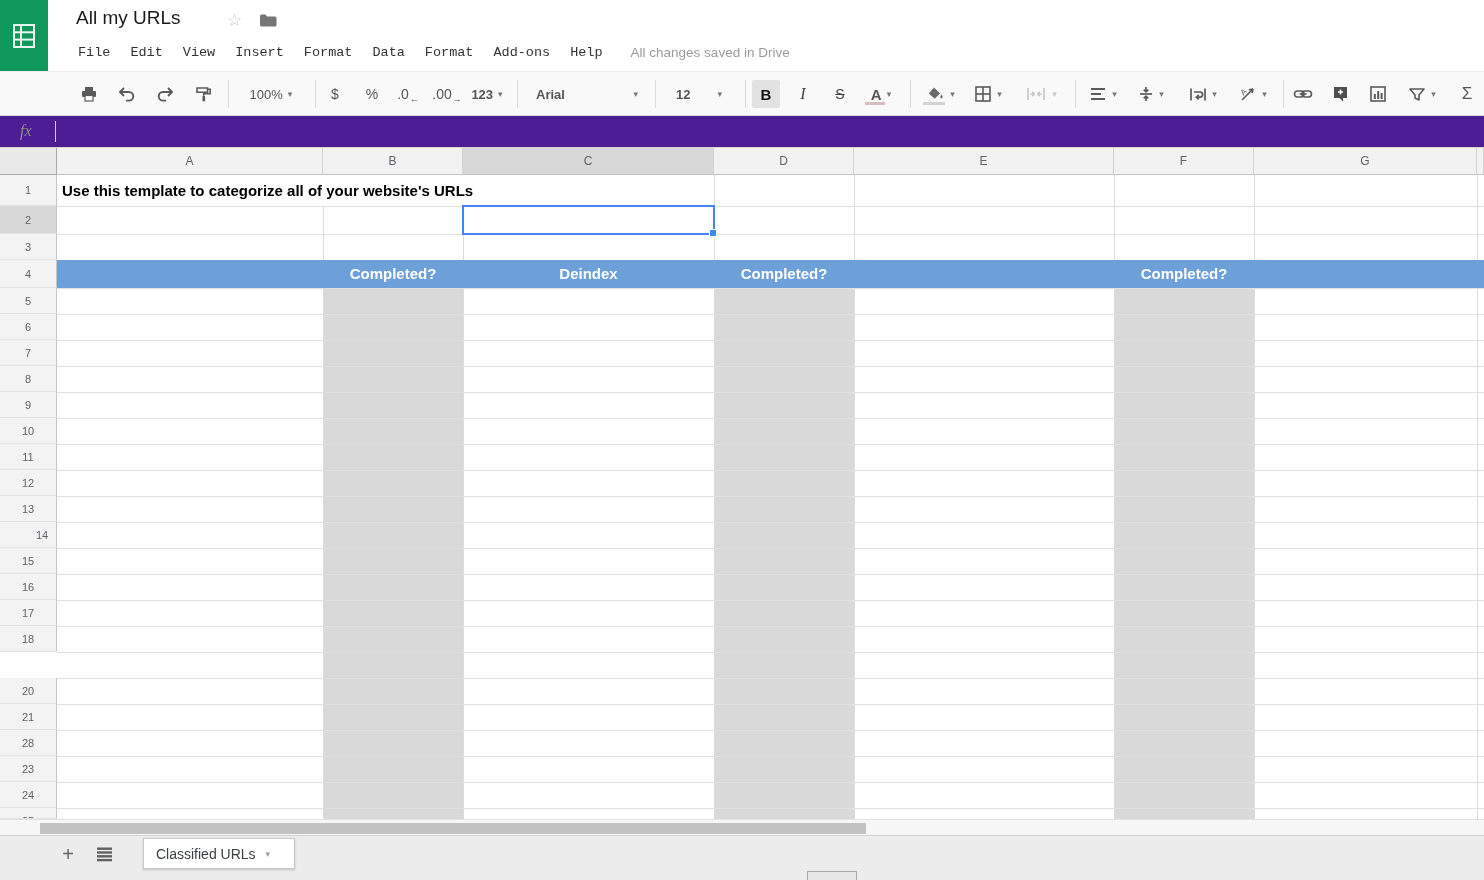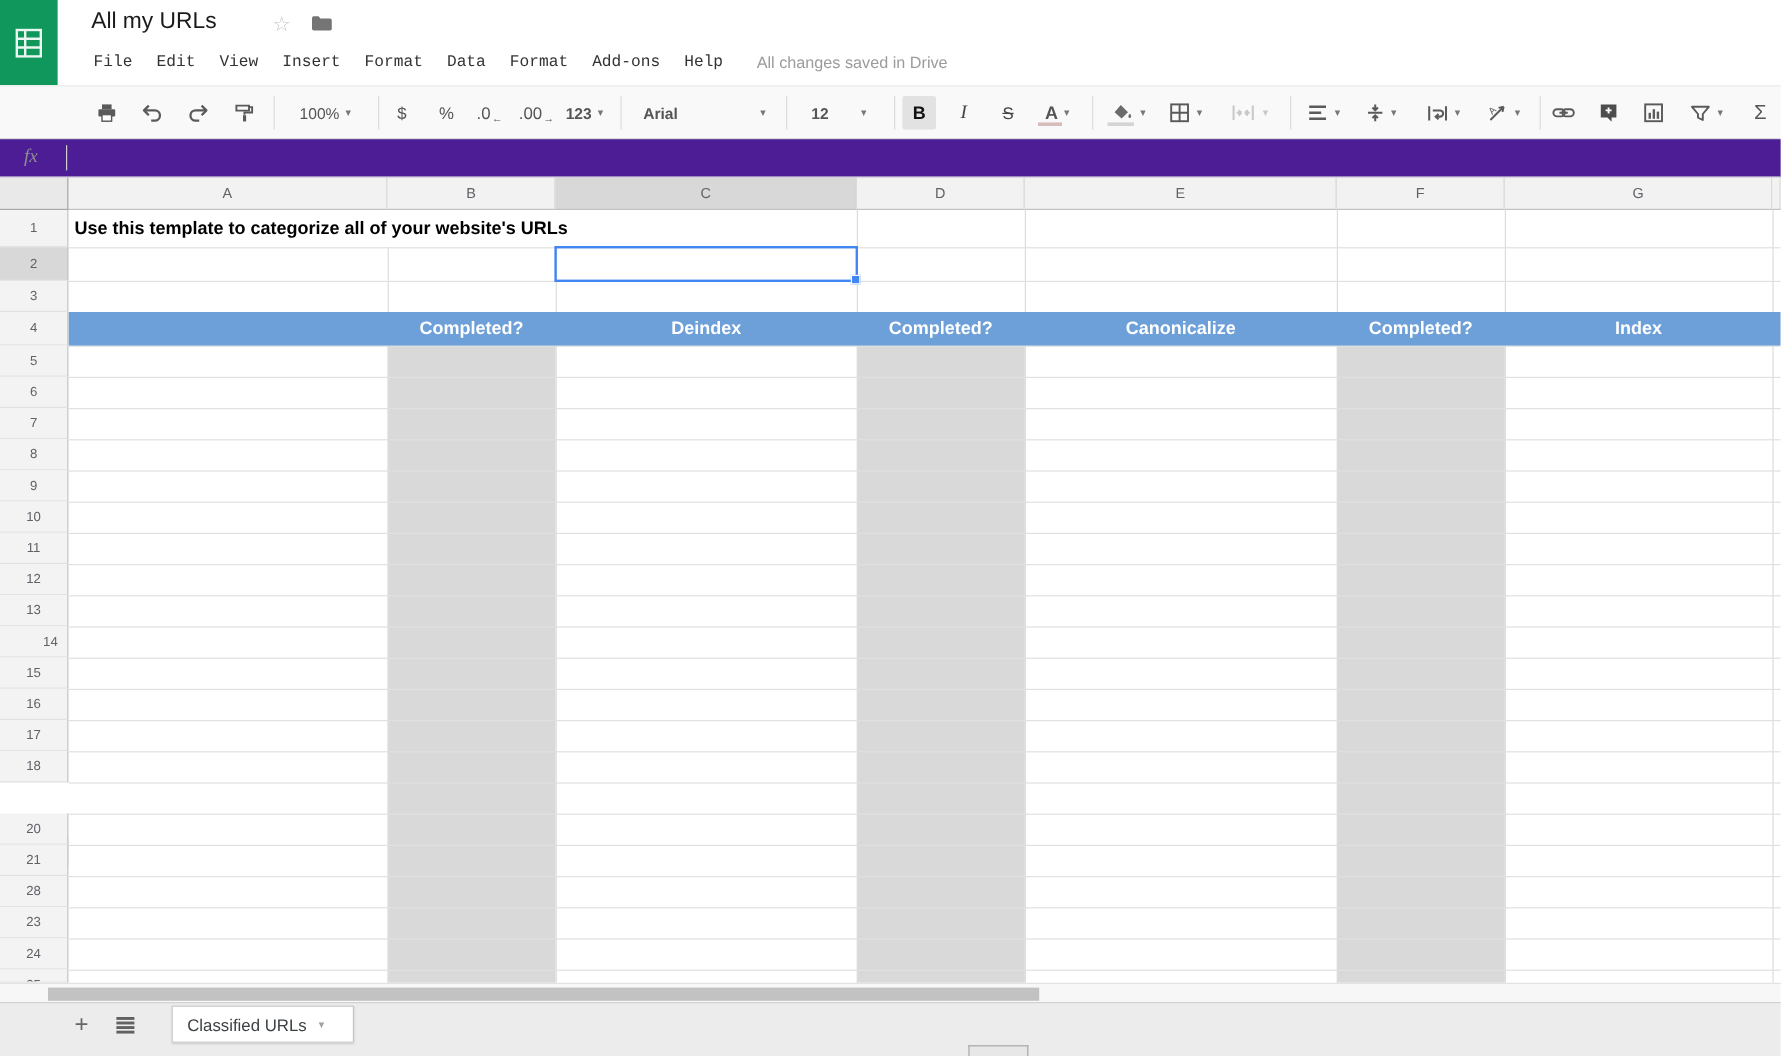--- a/index.html
+++ b/index.html
@@ -318,23 +318,21 @@
     <div class="hl" style="left:57px;top:530px;width:1427px;background:#e0e0e0;"></div>
     <div class="hl" style="left:57px;top:556px;width:1427px;background:#e0e0e0;"></div>
     <div class="hl" style="left:57px;top:582px;width:1427px;background:#e0e0e0;"></div>
     <div class="hl" style="left:57px;top:608px;width:1427px;background:#e0e0e0;"></div>
     <div class="hl" style="left:57px;top:634px;width:1427px;background:#e0e0e0;"></div>
     <div class="hl" style="left:57px;top:660px;width:1427px;background:#e0e0e0;"></div>
     <div class="band" style="left:57px;top:112px;width:1427px;height:28px;background:#6d9fd8;"></div>
     <div class="bandlbl" style="left:323px;top:112px;width:140px;height:28px;">Completed?</div>
     <div class="bandlbl" style="left:463px;top:112px;width:251px;height:28px;">Deindex</div>
     <div class="bandlbl" style="left:714px;top:112px;width:140px;height:28px;">Completed?</div>
-    <div class="bandlbl" style="left:854px;top:112px;width:260px;height:28px;">Canonicalize</div>
     <div class="bandlbl" style="left:1114px;top:112px;width:140px;height:28px;">Completed?</div>
-    <div class="bandlbl" style="left:1254px;top:112px;width:223px;height:28px;">Index</div>
     <div class="titletxt" style="left:62px;top:27px;height:31px;">Use this template to categorize all of your website's URLs</div>
     <div class="sel" style="left:462px;top:57px;width:253px;height:30px;border-color:#4285f4;">
       <div class="selhandle" style="background: rgb(66, 133, 244);"></div>
     </div>
     <div class="gh" style="left:57px;width:266px;">A</div>
     <div class="gh" style="left:323px;width:140px;">B</div>
     <div class="gh selhead" style="left:463px;width:251px;">C</div>
     <div class="gh" style="left:714px;width:140px;">D</div>
     <div class="gh" style="left:854px;width:260px;">E</div>
     <div class="gh" style="left:1114px;width:140px;">F</div>

